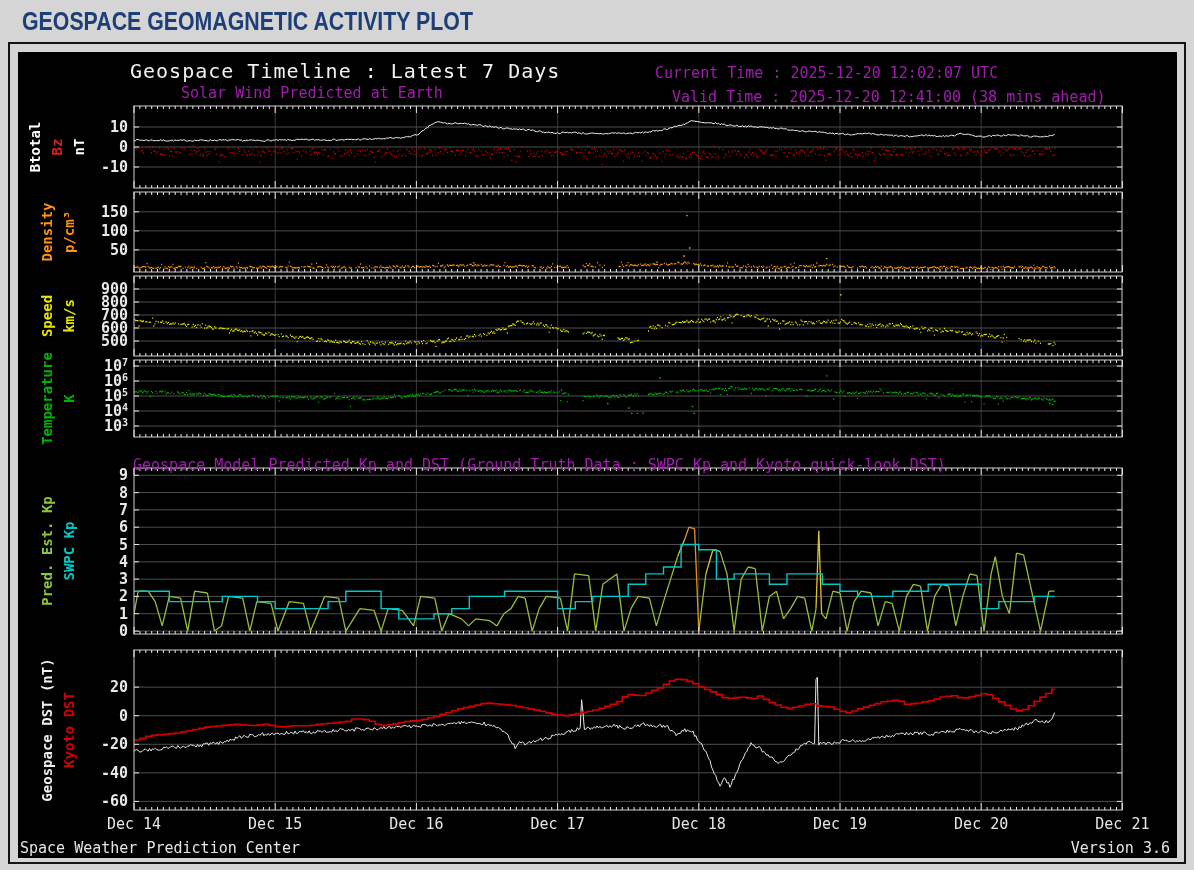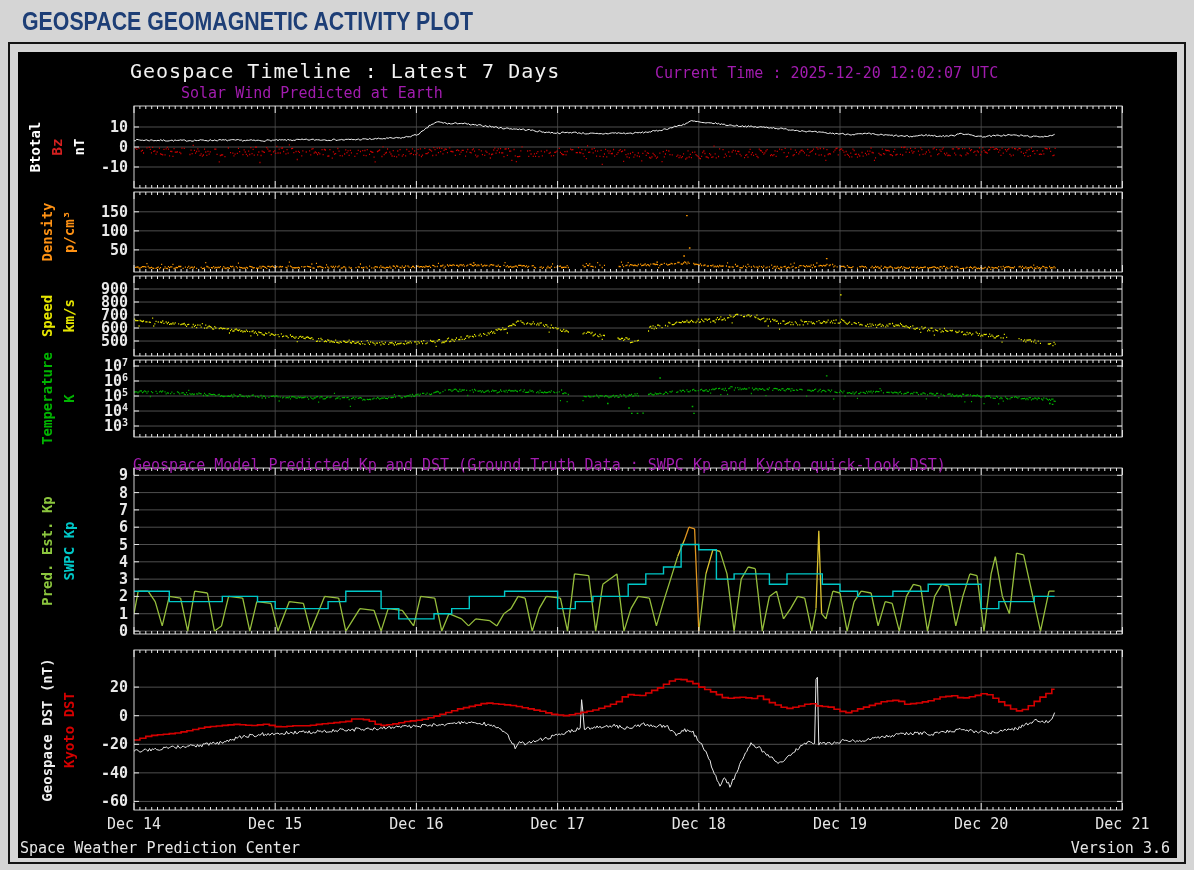--- a/index.html
+++ b/index.html
@@ -204,16 +204,17 @@
       <text x="416.4" y="829" text-anchor="middle" fill="#e6e6e6" font-family="DejaVu Sans Mono, monospace" font-size="15">Dec 16</text>
       <text x="557.5999999999999" y="829" text-anchor="middle" fill="#e6e6e6" font-family="DejaVu Sans Mono, monospace" font-size="15">Dec 17</text>
       <text x="698.8" y="829" text-anchor="middle" fill="#e6e6e6" font-family="DejaVu Sans Mono, monospace" font-size="15">Dec 18</text>
       <text x="840" y="829" text-anchor="middle" fill="#e6e6e6" font-family="DejaVu Sans Mono, monospace" font-size="15">Dec 19</text>
       <text x="981.1999999999999" y="829" text-anchor="middle" fill="#e6e6e6" font-family="DejaVu Sans Mono, monospace" font-size="15">Dec 20</text>
       <text x="1122.3999999999999" y="829" text-anchor="middle" fill="#e6e6e6" font-family="DejaVu Sans Mono, monospace" font-size="15">Dec 21</text>
     </svg>
   <div class="ov title" style="left:130px;top:59px;">Geospace Timeline : Latest 7 Days</div>
   <div class="ov" style="left:655px;top:64px;">Current Time : 2025-12-20 12:02:07 UTC</div>
   <div class="ov" style="left:133px;top:84px;margin-left:48px;">Solar Wind Predicted at Earth</div>
+  <div class="ov" style="left:672px;top:88px;">Valid Time : 2025-12-20 12:41:00 (38 mins ahead)</div>
   <div class="ov" style="left:133px;top:443px;margin-top:13px;">Geospace Model Predicted Kp and DST (Ground Truth Data : SWPC Kp and Kyoto quick-look DST)</div>
   <div class="ov foot" style="left:20px;top:839px;">Space Weather Prediction Center</div>
   <div class="ov foot" style="right:24px;top:839px;">Version 3.6</div>
 </div>
 
 </body></html>

